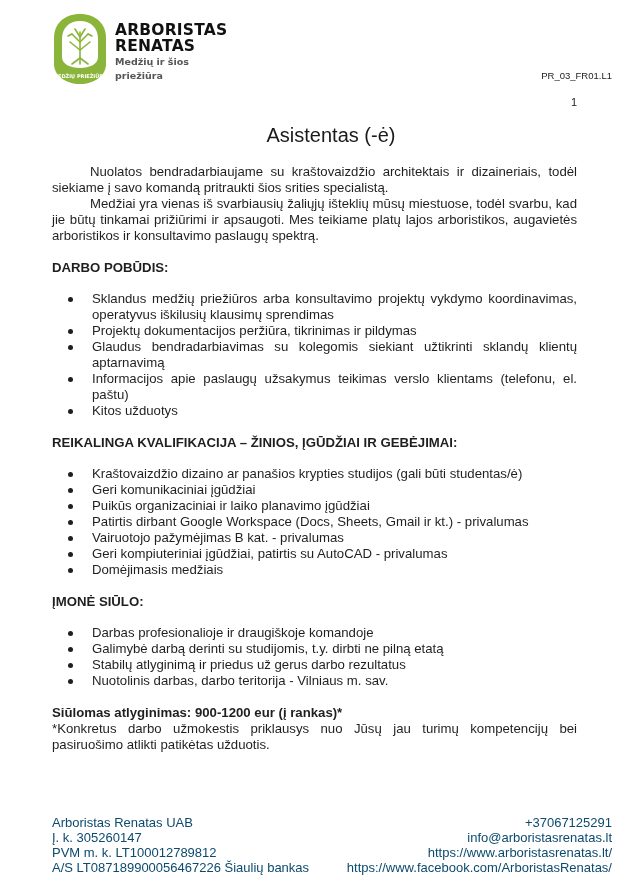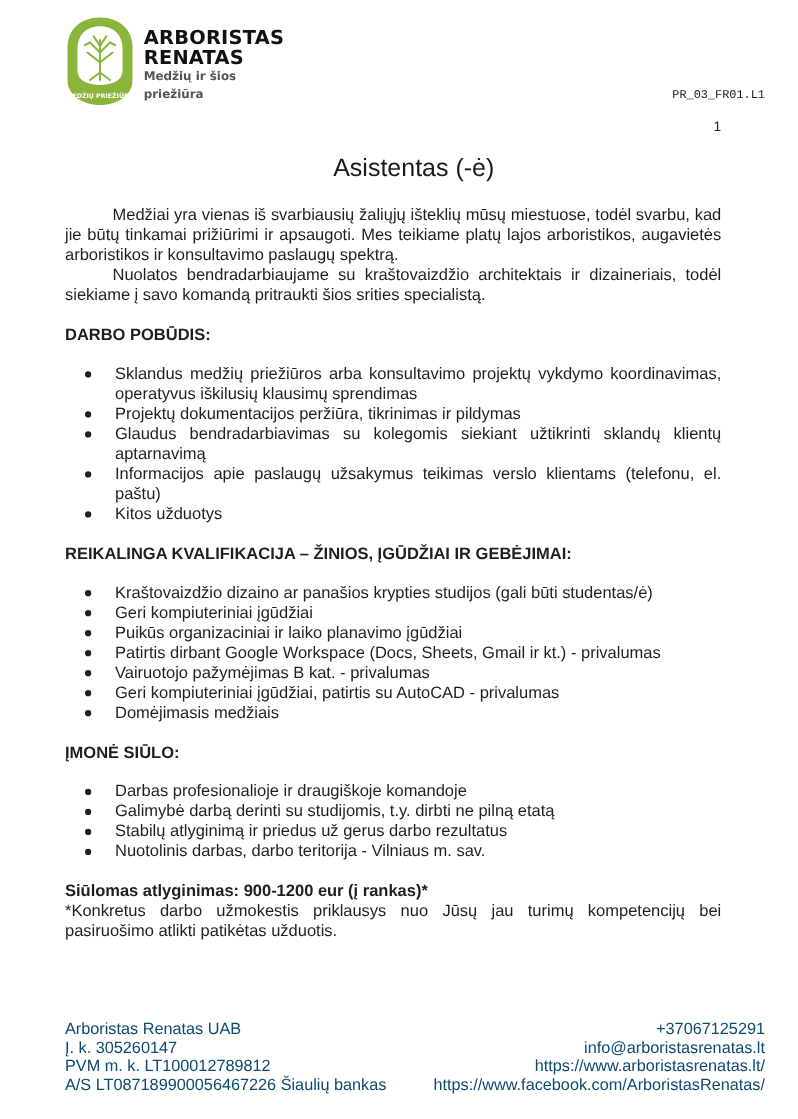--- a/index.html
+++ b/index.html
@@ -6,21 +6,21 @@
   body { width: 638px; height: 895px; position: relative; overflow: hidden;
          font-family: "DejaVu Sans", sans-serif; color: #1a1a1a; }
   .page { position: absolute; left: 0; top: 0; width: 638px; height: 731px; margin-left: 12px; }
 
   
   .logo { position: absolute; left: 40px; top: 12px; width: 56px; height: 74px; }
   .brand { position: absolute; left: 103px; top: 22px; }
   .brand-name { font-family: "DejaVu Sans", sans-serif; font-weight: bold; font-size: 15.5px; line-height: 16px; color: #111; letter-spacing: 0.2px; }
   .brand-sub { font-family: "DejaVu Sans", sans-serif; font-weight: bold; font-size: 9.5px; line-height: 10.5px; color: #555; margin-top: 3px; }
 
-  .doc-code { position: absolute; right: 38px; top: 70px; font-size: 9.5px; color: #222; font-family: Liberation Mono, monospace; }
+  .doc-code { position: absolute; right: 38px; top: 70px; font-size: 9.5px; color: #222; font-family: Liberation Sans, sans-serif; }
   .page-num { position: absolute; right: 73px; top: 96px; font-size: 11px; color: #222; font-family: "Liberation Sans", sans-serif; }
 
   .title { position: absolute; left: 0; width: 638px; top: 124px; text-align: center;
            font-family: "Liberation Sans", sans-serif; font-size: 20px; color: #1a1a1a; }
 
   .content { position: absolute; left: 40px; top: 164px; width: 525px;
              font-family: "Liberation Sans", sans-serif; font-size: 13.2px; line-height: 16px; color: #1f1f1f; }
   .content p { margin: 0; text-align: justify; }
   .indent { text-indent: 38px; }
   .section-head { margin-top: 16px !important; font-weight: bold; }
@@ -62,36 +62,36 @@
     <div class="brand-sub">Medžių ir šios</div>
     <div class="brand-sub">priežiūra</div>
   </div>
 
   <div class="doc-code">PR_03_FR01.L1</div>
   <div class="page-num">1</div>
 
   <div class="title">Asistentas (-ė)</div>
 
   <div class="content">
+    <p class="indent">Nuolatos bendradarbiaujame su kraštovaizdžio architektais ir dizaineriais, todėl siekiame į savo komandą pritraukti šios srities specialistą.</p>
     <p class="indent">Medžiai yra vienas iš svarbiausių žaliųjų išteklių mūsų miestuose, todėl svarbu, kad jie būtų tinkamai prižiūrimi ir apsaugoti. Mes teikiame platų lajos arboristikos, augavietės arboristikos ir konsultavimo paslaugų spektrą.</p>
-    <p class="indent">Nuolatos bendradarbiaujame su kraštovaizdžio architektais ir dizaineriais, todėl siekiame į savo komandą pritraukti šios srities specialistą.</p>
 
     <p class="section-head">DARBO POBŪDIS:</p>
     <ul>
       <li>Sklandus medžių priežiūros arba konsultavimo projektų vykdymo koordinavimas, operatyvus iškilusių klausimų sprendimas</li>
       <li>Projektų dokumentacijos peržiūra, tikrinimas ir pildymas</li>
       <li>Glaudus bendradarbiavimas su kolegomis siekiant užtikrinti sklandų klientų aptarnavimą</li>
       <li>Informacijos apie paslaugų užsakymus teikimas verslo klientams (telefonu, el. paštu)</li>
       <li>Kitos užduotys</li>
     </ul>
 
     <p class="section-head">REIKALINGA KVALIFIKACIJA – ŽINIOS, ĮGŪDŽIAI IR GEBĖJIMAI:</p>
     <ul>
       <li>Kraštovaizdžio dizaino ar panašios krypties studijos (gali būti studentas/ė)</li>
-      <li>Geri kompiuteriniai įgūdžiai</li>
+      <li>Geri komunikaciniai įgūdžiai</li>
       <li>Puikūs organizaciniai ir laiko planavimo įgūdžiai</li>
       <li>Patirtis dirbant Google Workspace (Docs, Sheets, Gmail ir kt.) - privalumas</li>
       <li>Vairuotojo pažymėjimas B kat. - privalumas</li>
       <li>Geri kompiuteriniai įgūdžiai, patirtis su AutoCAD - privalumas</li>
       <li>Domėjimasis medžiais</li>
     </ul>
 
     <p class="section-head">ĮMONĖ SIŪLO:</p>
     <ul>
       <li>Darbas profesionalioje ir draugiškoje komandoje</li>

